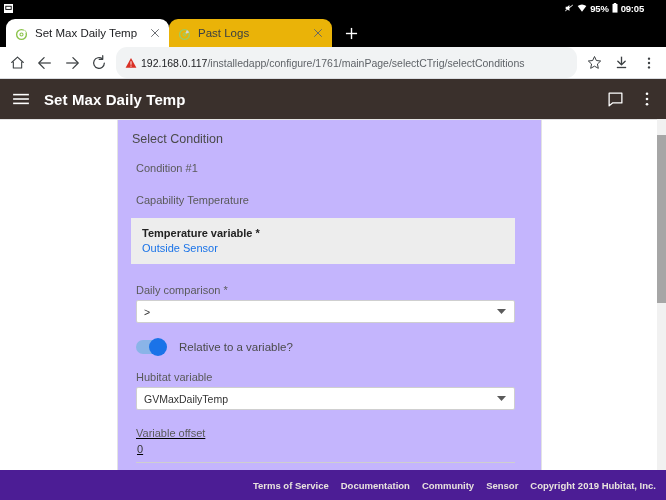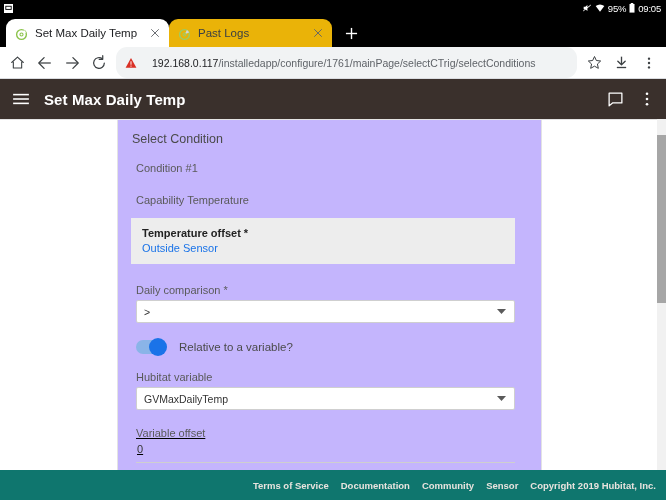--- a/index.html
+++ b/index.html
@@ -10,23 +10,24 @@
     background: #ffffff;
   }
 
   
   #status-bar {
     height: 16px;
     background: #000000;
     display: flex;
     align-items: center;
     justify-content: space-between;
-    padding: 0 5px 0 4px;
+    padding: 0 22px 0 4px;
     color: #ffffff;
     font-size: 9.5px;
+    font-weight: bold;
   }
   #status-bar .left { display: flex; align-items: center; gap: 4px; }
   #status-bar .right { display: flex; align-items: center; gap: 3px; }
   .sb-ico { display: inline-block; line-height: 0; }
   .sb-text { font-size: 9.5px; letter-spacing: -0.2px; font-family: "Liberation Sans", sans-serif; }
 
   
   #tab-strip {
     height: 31px;
     background: #000000;
@@ -86,21 +87,21 @@
     color: #3c4043;
     flex: 0 0 27px;
   }
   #omnibox {
     flex: 1 1 auto;
     height: 31px;
     background: #f1f3f4;
     border-radius: 11px;
     display: flex;
     align-items: center;
-    gap: 15px;
+    gap: 4px;
     padding: 0 10px 0 9px;
     margin: 0 4px;
     overflow: hidden;
   }
   #omnibox-url {
     font-size: 10.5px;
     white-space: nowrap;
     overflow: hidden;
     text-overflow: ellipsis;
     color: #5f6368;
@@ -270,21 +271,21 @@
     top: 16px;
     width: 9px;
     height: 168px;
     background: #a6a6a6;
     border-radius: 0px;
   }
 
   
   #footer {
     height: 30px;
-    background: #0f766e;
+    background: #4c1d95;
     display: flex;
     align-items: center;
     justify-content: flex-end;
     padding-right: 10px;
     gap: 12px;
   }
   .footer-link {
     color: #e8e3de;
     font-size: 9.5px;
     font-weight: bold;
@@ -458,21 +459,21 @@
   <div id="content-col">
     <div id="card">
 
       <div class="section-title">Select Condition</div>
 
       <div class="cond-label">Condition #1</div>
 
       <div class="capability-label">Capability Temperature</div>
 
       <div class="sensor-card">
-        <div class="sc-title">Temperature offset *</div>
+        <div class="sc-title">Temperature variable *</div>
         <div class="sc-link">Outside Sensor</div>
       </div>
 
       <div class="field">
         <div class="field-label">Daily comparison *</div>
         <div class="select-box">
           <span class="select-value">&gt;</span>
           <span class="caret">
             <svg width="9" height="7" viewBox="0 0 10 7">
                 <polygon points="0,0.8 10,0.8 5,6.2" fill="#5a5a5a"></polygon>

